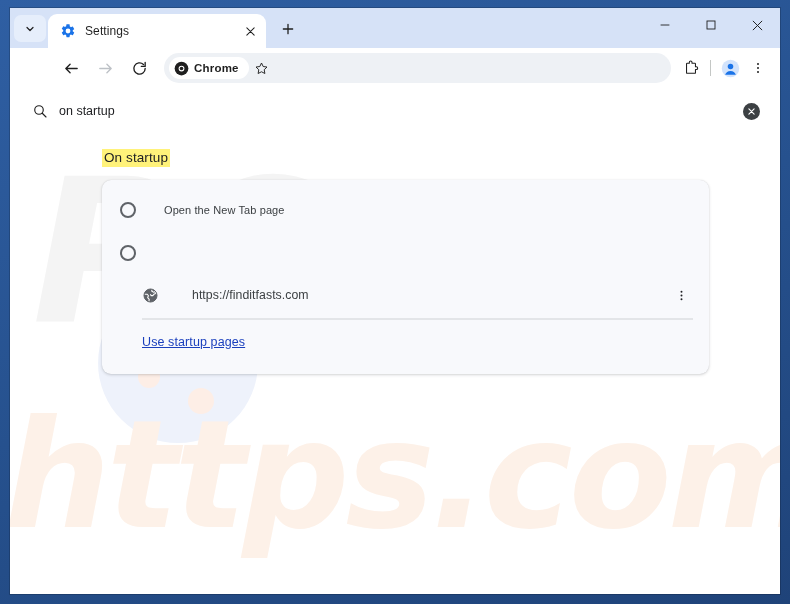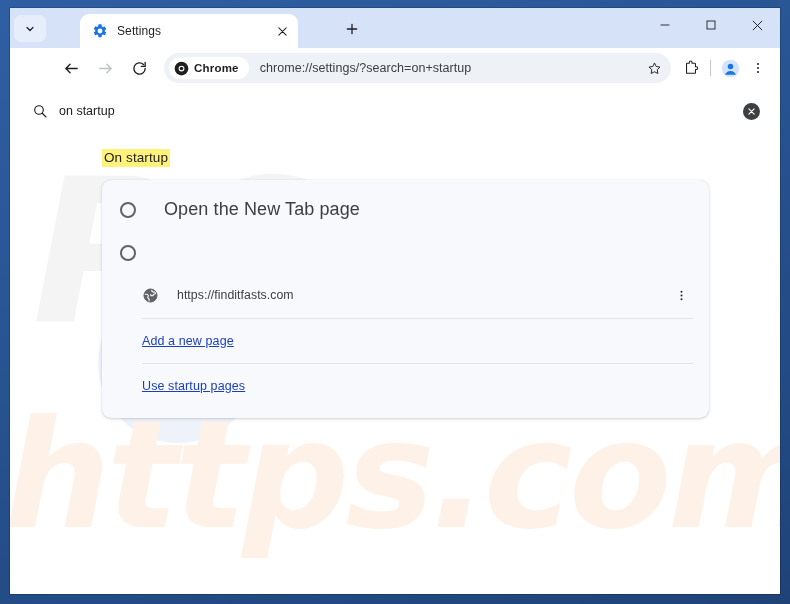--- a/index.html
+++ b/index.html
@@ -22,21 +22,21 @@
     box-shadow: 0 0 0 1px rgba(0,0,0,.18);
   }
   
   #tabstrip {
     position: relative;
     height: 40px;
     background: #d6e2f7;
     display: flex;
     align-items: flex-end;
   }
-  .tabstrip-left { display: flex; align-items: flex-end; height: 40px; gap: 32px; }
+  .tabstrip-left { display: flex; align-items: flex-end; height: 40px; }
   #tablist-btn {
     width: 32px; height: 27px;
     margin: 0 2px 6px 4px;
     border-radius: 7px;
     background: #e6eefb;
     display: flex; align-items: center; justify-content: center;
     cursor: pointer;
   }
   #tab {
     position: relative;
@@ -252,29 +252,30 @@
   .radio.checked { border-color: #1a56d6; }
   .radio.checked::after {
     content: "";
     position: absolute;
     left: 3px; top: 3px;
     width: 6px; height: 6px;
     border-radius: 50%;
     background: #1a56d6;
   }
   .radio-label {
-    font-size: 18px;
+    font-size: 11px;
     color: #3c4043;
     margin-left: 28px;
     letter-spacing: .1px;
   }
   #url-entry {
     display: flex; align-items: center;
     padding: 9px 0 11px 40px;
     margin-right: 16px;
+    gap: 15px;
   }
   #url-entry .globe { flex: 0 0 17px; margin-right: 18px; }
   .url-lines { flex: 1; }
   .url-line {
     font-size: 12.3px;
     color: #3c4043;
     line-height: 18px;
     letter-spacing: .05px;
   }
   #url-more {
@@ -374,21 +375,20 @@
 
       <div id="omnibox">
         <div id="chrome-chip">
           <svg width="15" height="15" viewBox="0 0 24 24">
             <circle cx="12" cy="12" r="11" fill="#1f1f1f"></circle>
             <circle cx="12" cy="12" r="4.6" fill="#ffffff"></circle>
             <circle cx="12" cy="12" r="2.9" fill="#1f1f1f"></circle>
           </svg>
           <span class="chip-label">Chrome</span>
         </div>
-        <span id="omnibox-url" title="Search Google or type a URL">chrome://settings/?search=on+startup</span>
         <div id="star-btn">
           <svg width="15" height="15" viewBox="0 0 24 24">
             <path d="M12 3.2l2.7 5.6 6.1.85-4.45 4.3 1.07 6.05L12 17.2l-5.42 2.8 1.07-6.05L3.2 9.65l6.1-.85z" fill="none" stroke="#1f1f1f" stroke-width="1.5" stroke-linejoin="round"></path>
           </svg>
         </div>
       </div>
 
       <div id="ext-btn">
         <svg width="16" height="16" viewBox="0 0 24 24">
           <path d="M9.5 3.5a2 2 0 0 1 4 0V5h4.2a1 1 0 0 1 1 1v4.2h1.3a2 2 0 0 1 0 4H18.7V19a1 1 0 0 1-1 1H6.3a1 1 0 0 1-1-1V6a1 1 0 0 1 1-1h3.2z" fill="none" stroke="#1f1f1f" stroke-width="1.6" stroke-linejoin="round"></path>
@@ -466,23 +466,20 @@
             <svg width="13" height="13" viewBox="0 0 24 24">
               <circle cx="12" cy="5" r="1.8" fill="#202124"></circle>
               <circle cx="12" cy="12" r="1.8" fill="#202124"></circle>
               <circle cx="12" cy="19" r="1.8" fill="#202124"></circle>
             </svg>
           </div>
         </div>
 
         <div class="divider"></div>
 
-        <div class="link-row">
-          <span class="settings-link">Add a new page</span>
-        </div>
 
         <div class="divider"></div>
 
         <div class="link-row">
           <span class="settings-link">Use startup pages</span>
         </div>
 
       </div>
     </div>
 

